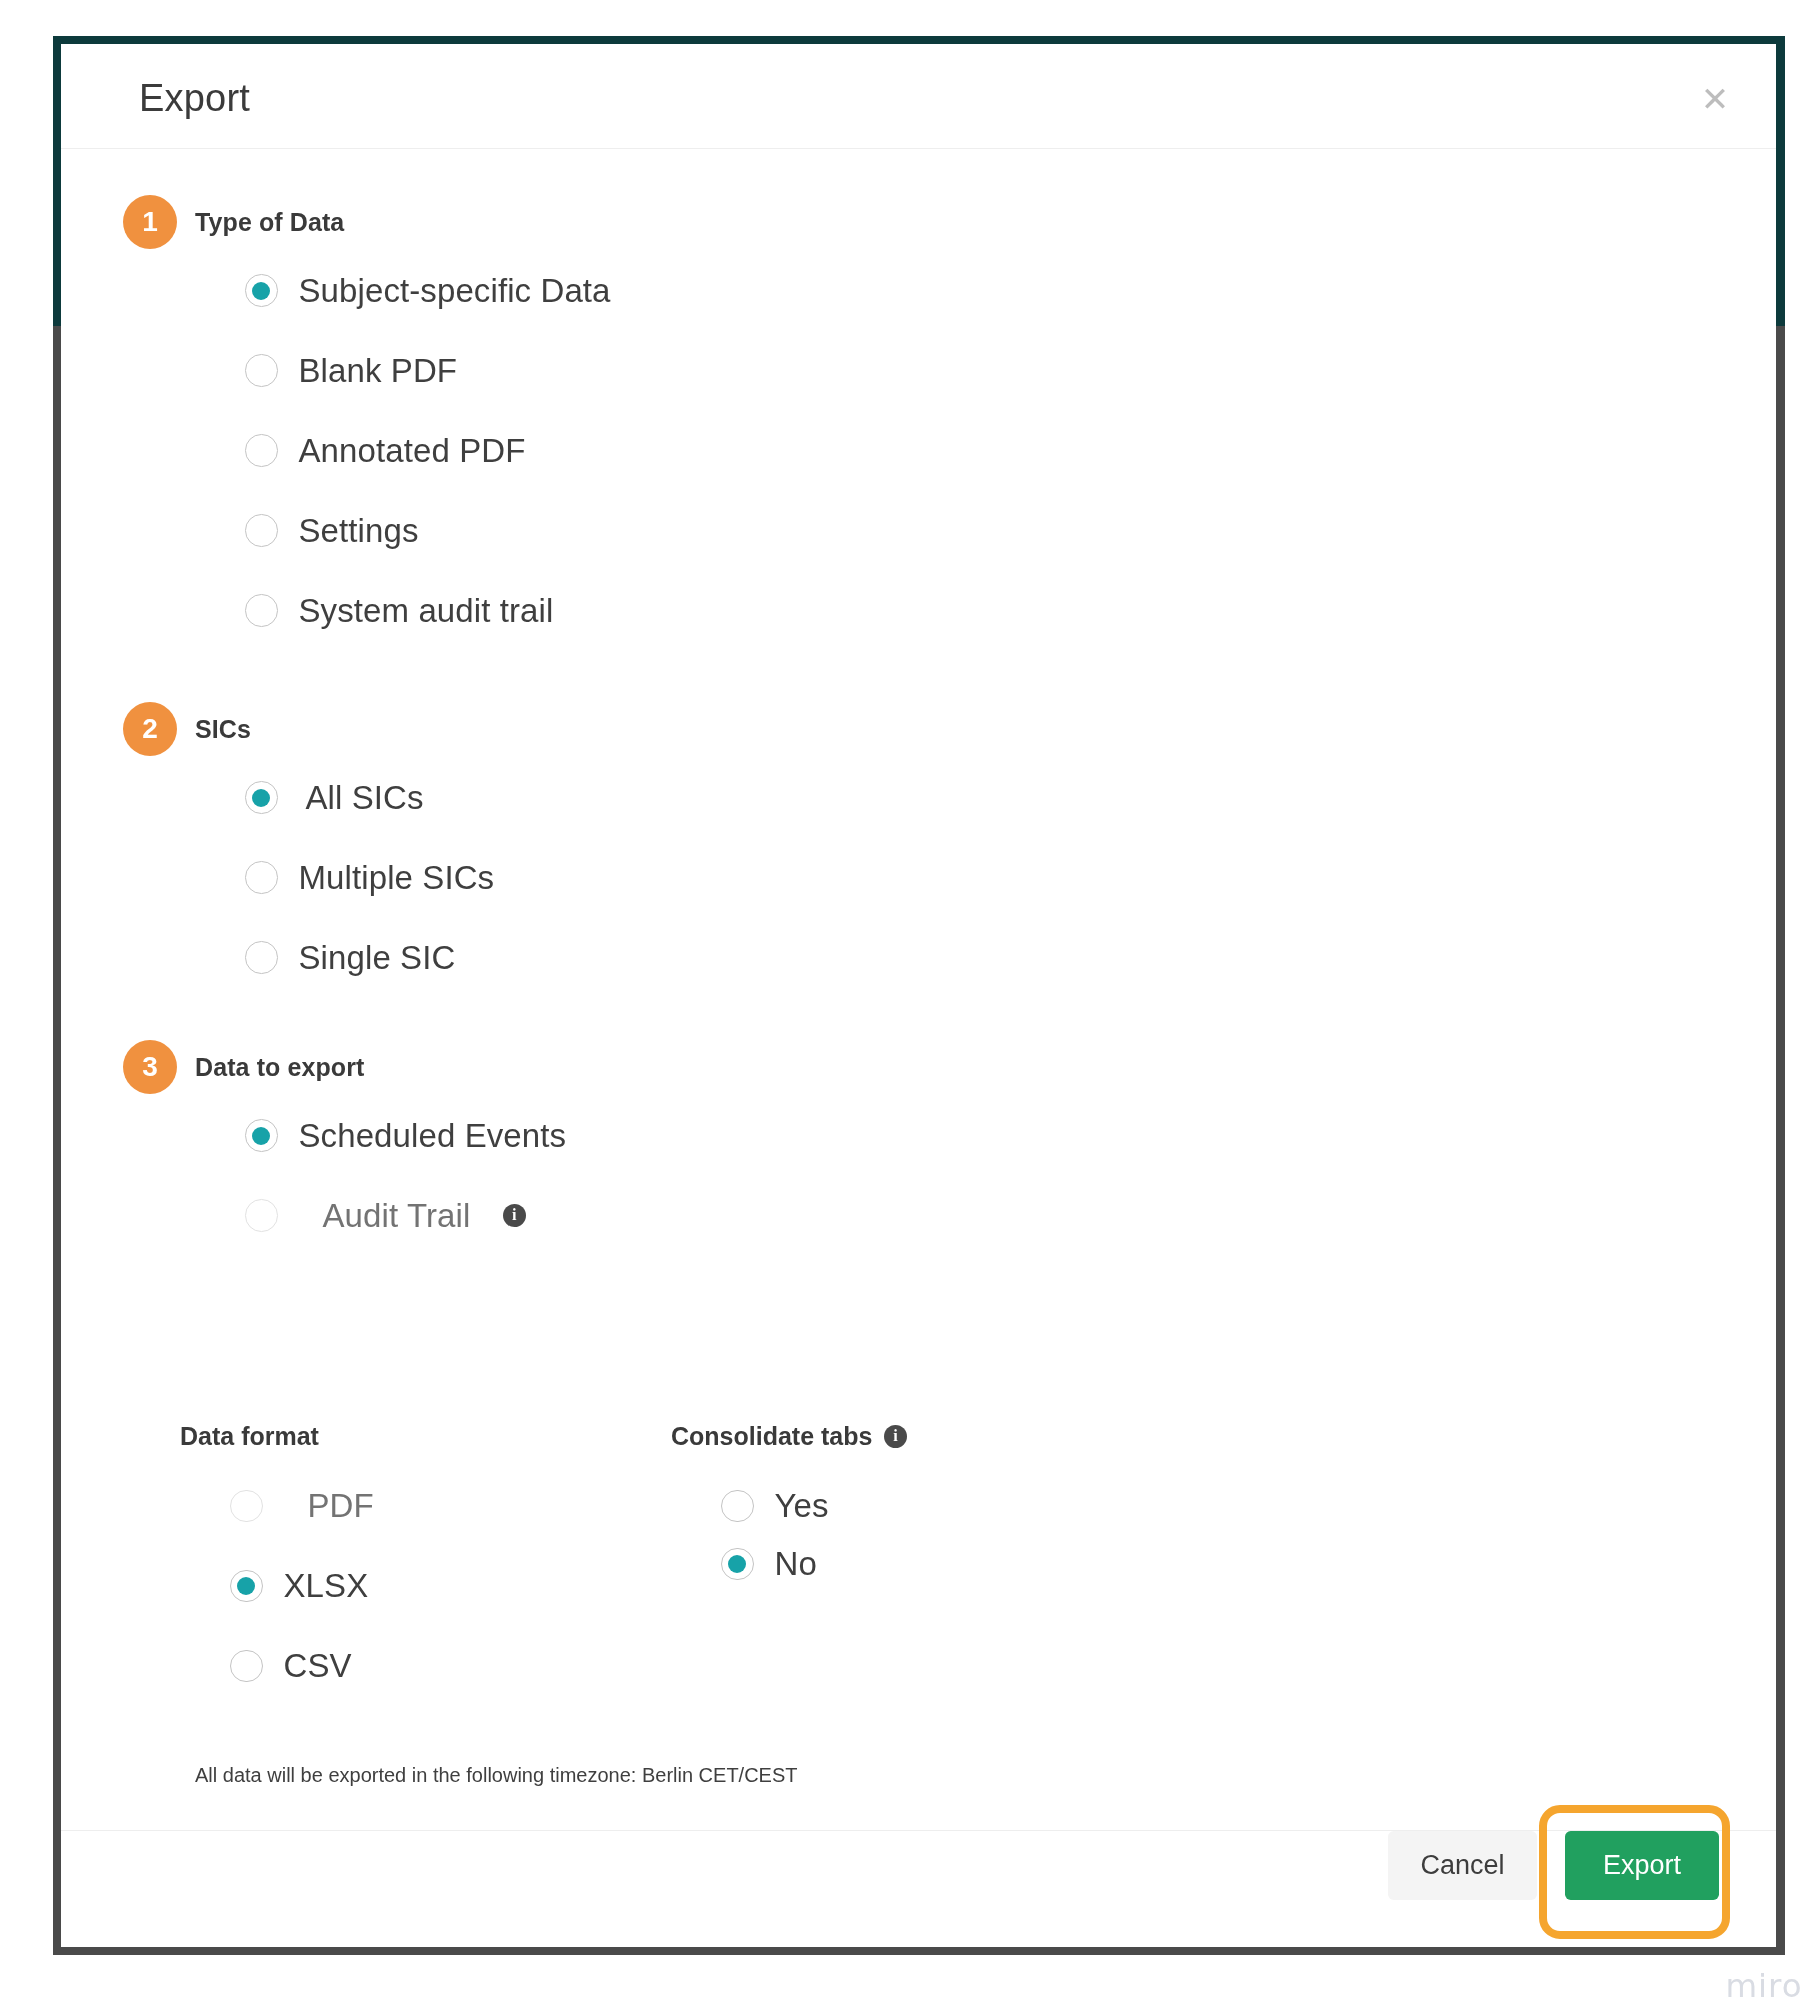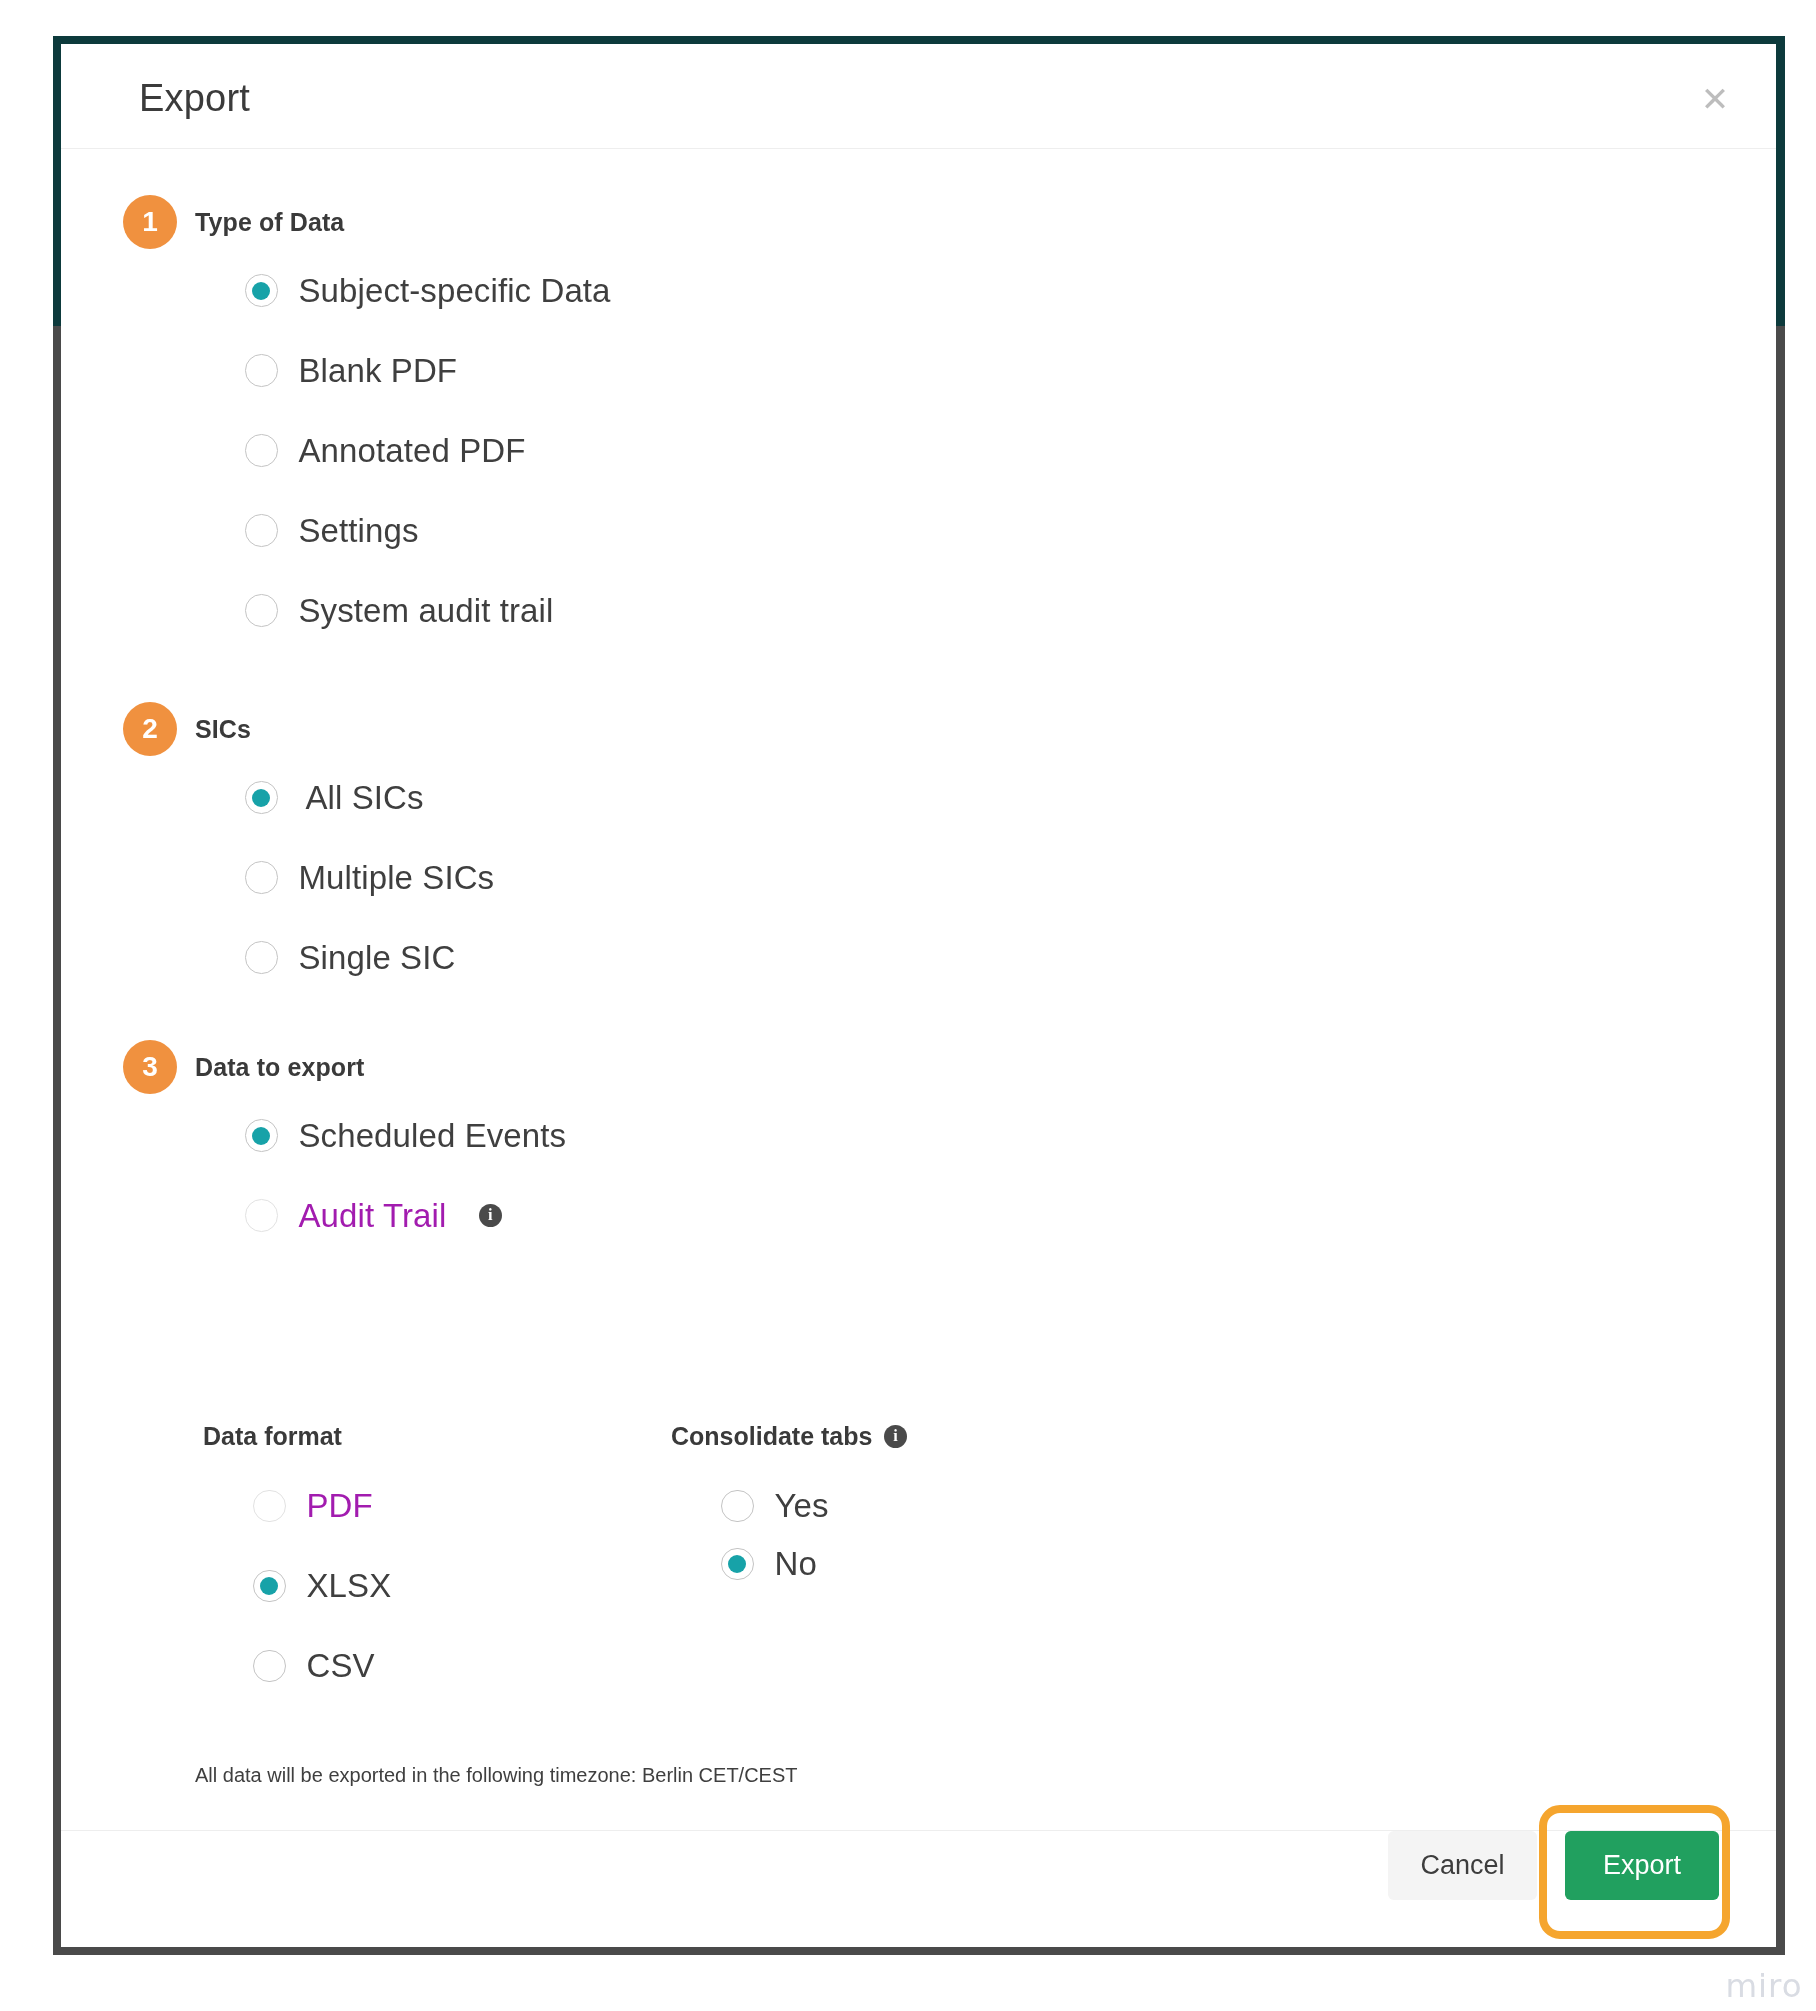--- a/index.html
+++ b/index.html
@@ -184,21 +184,21 @@
   }
   .radio.disabled {
     border-color: #e2e2e2;
     cursor: default;
   }
   .radio-label {
     font-size: 33px;
     color: #3f3f3f;
     letter-spacing: 0.1px;
   }
-  .radio-label.disabled { color: #a21caf; }
+  .radio-label.disabled { color: #737373; margin-left: 24px; }
 
   
   .info-icon {
     display: inline-flex;
     align-items: center;
     justify-content: center;
     width: 23px;
     height: 23px;
     border-radius: 50%;
     background: #4a4a4a;
@@ -356,21 +356,21 @@
             <span class="radio-label">Scheduled Events</span>
           </div>
           <div class="radio-row" style="margin-left:50px;">
             <span class="radio disabled"></span>
             <span class="radio-label disabled">Audit Trail</span>
             <span class="info-icon">i</span>
           </div>
         </div>
       </div>
 
-      <div class="block" style="left:142px; top:1273px;">
+      <div class="block" style="left:119px; top:1273px;">
         <div class="col-head">Data format</div>
         <div style="margin-top:34px; display:flex; flex-direction:column; gap:38px;justify-content:flex-end;">
           <div class="radio-row" style="margin-left:50px;">
             <span class="radio disabled"></span>
             <span class="radio-label disabled">PDF</span>
           </div>
           <div class="radio-row" style="margin-left:50px;">
             <span class="radio checked"></span>
             <span class="radio-label">XLSX</span>
           </div>

